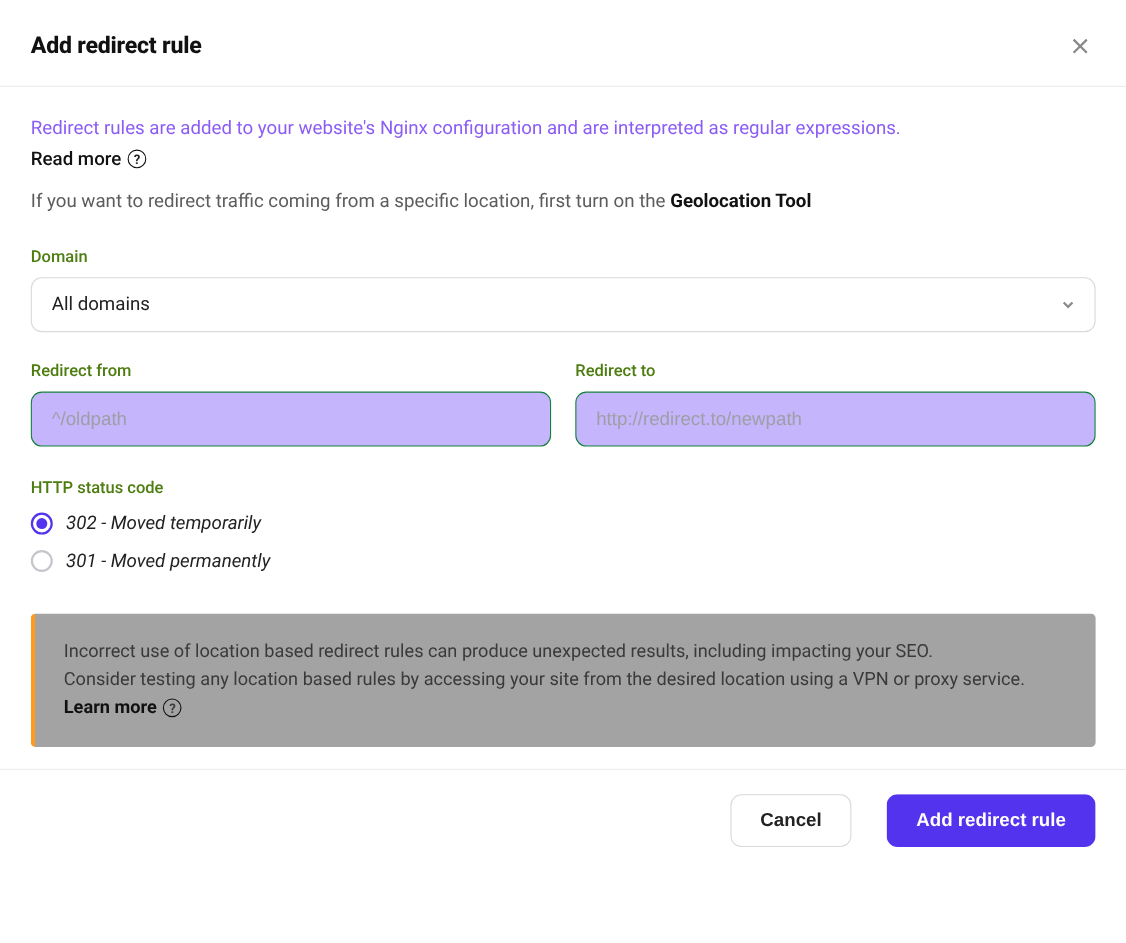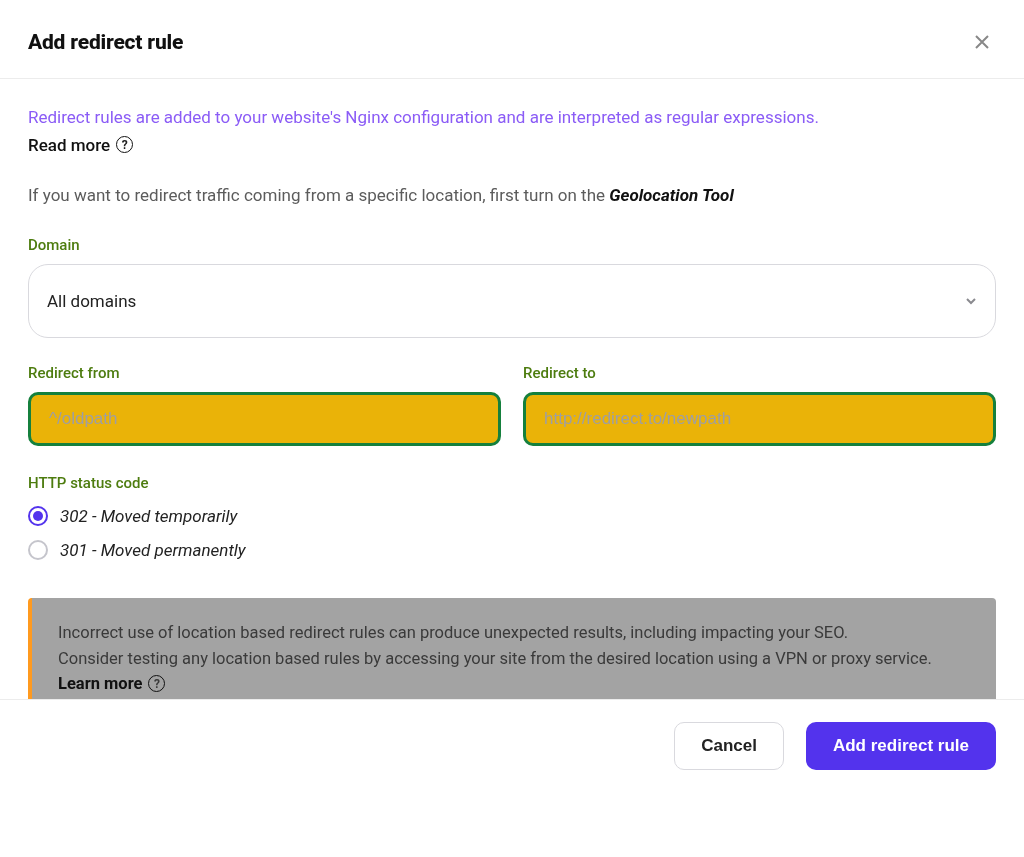--- a/index.html
+++ b/index.html
@@ -45,21 +45,21 @@
     color:#8b5cf6;
     font-size:17px;
     line-height:1.5;
     margin-bottom: 2px;
   }
   .read-more {
     display:flex;
     align-items:center;
     gap:6px;
     margin-top:4px;
-    margin-bottom: 28px;
+    margin-bottom: 16px;
   }
   .read-more a {
     color:#111;
     font-weight:500;
     font-size:17px;
     text-decoration:none;
     cursor:pointer;
   }
   .help-icon {
     width:17px; height:17px;
@@ -71,33 +71,33 @@
     font-size:12px;
     font-weight:700;
     line-height:1;
   }
   .geo {
     color:#5c5c5c;
     font-size:17px;
     line-height:1.5;
     margin-bottom: 28px;
   }
-  .geo strong { color:#111; font-weight:700;font-style:italic; }
+  .geo strong { color:#111; font-weight:700; }
   .label {
     display:block;
     color:#4d7c0f;
     font-size:15px;
     font-weight:500;
     margin-bottom:10px;
   }
   .select {
     width:100%;
     border:1px solid #d9d9de;
-    border-radius:20px;
-    padding: 26px 18px;
+    border-radius:10px;
+    padding: 14px 18px;
     font-size:17px;
     color:#222;
     background:#fff;
     display:flex;
     align-items:center;
     justify-content:space-between;
     cursor:pointer;
     margin-bottom:26px;
   }
   .chev {
@@ -105,26 +105,26 @@
     stroke:#8a8a8f; stroke-width:2; fill:none;
   }
   .row2 {
     display:flex;
     gap:22px;
     margin-bottom:28px;
   }
   .col { flex:1; display:flex; flex-direction:column; }
   .input {
     width:100%;
-    border:3px solid #15803d;
+    border:1px solid #15803d;
     border-radius:10px;
     padding:14px 18px;
     font-size:17px;
     color:#222;
-    background:#eab308;
+    background:#c4b5fd;
   }
   .input::placeholder { color:#9e9ea4; }
   .radios { margin-top:4px;font-style:italic; }
   .radio {
     display:flex;
     align-items:center;
     gap:12px;
     margin-top:14px;
     cursor:pointer;
   }
@@ -167,21 +167,21 @@
     text-decoration:none;
     cursor:pointer;
     white-space:nowrap;
   }
   .learn-more-wrap { display:inline-flex; align-items:center; gap:6px; }
   .footer {
     border-top:1px solid #ececec;
     padding:22px 28px;
     display:flex;
     justify-content:flex-end;
-    gap:22px;
+    gap:32px;
   }
   .btn {
     font-size:17px;
     font-weight:600;
     padding:13px 26px;
     border-radius:10px;
     cursor:pointer;
     border:1px solid transparent;
   }
   .btn-secondary {

